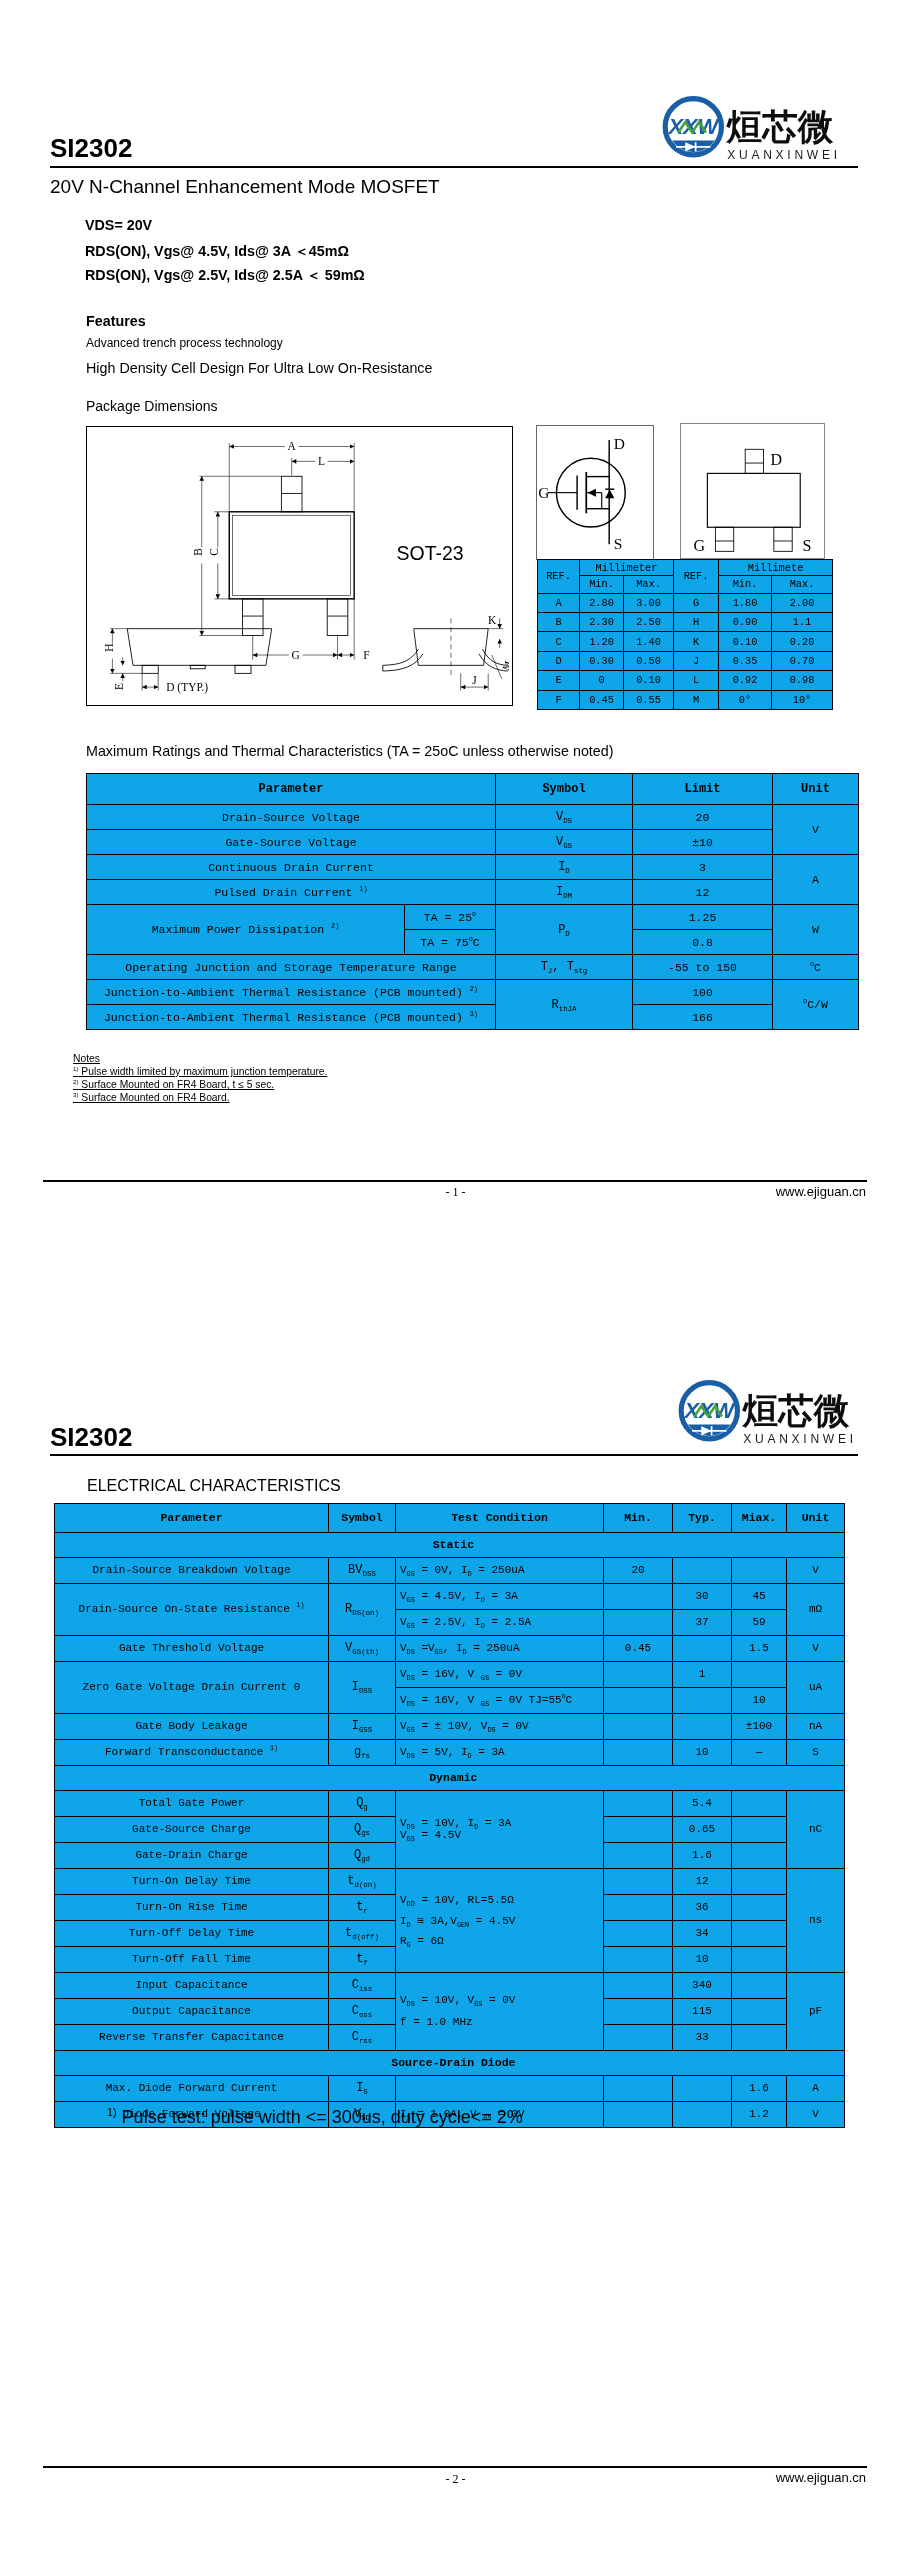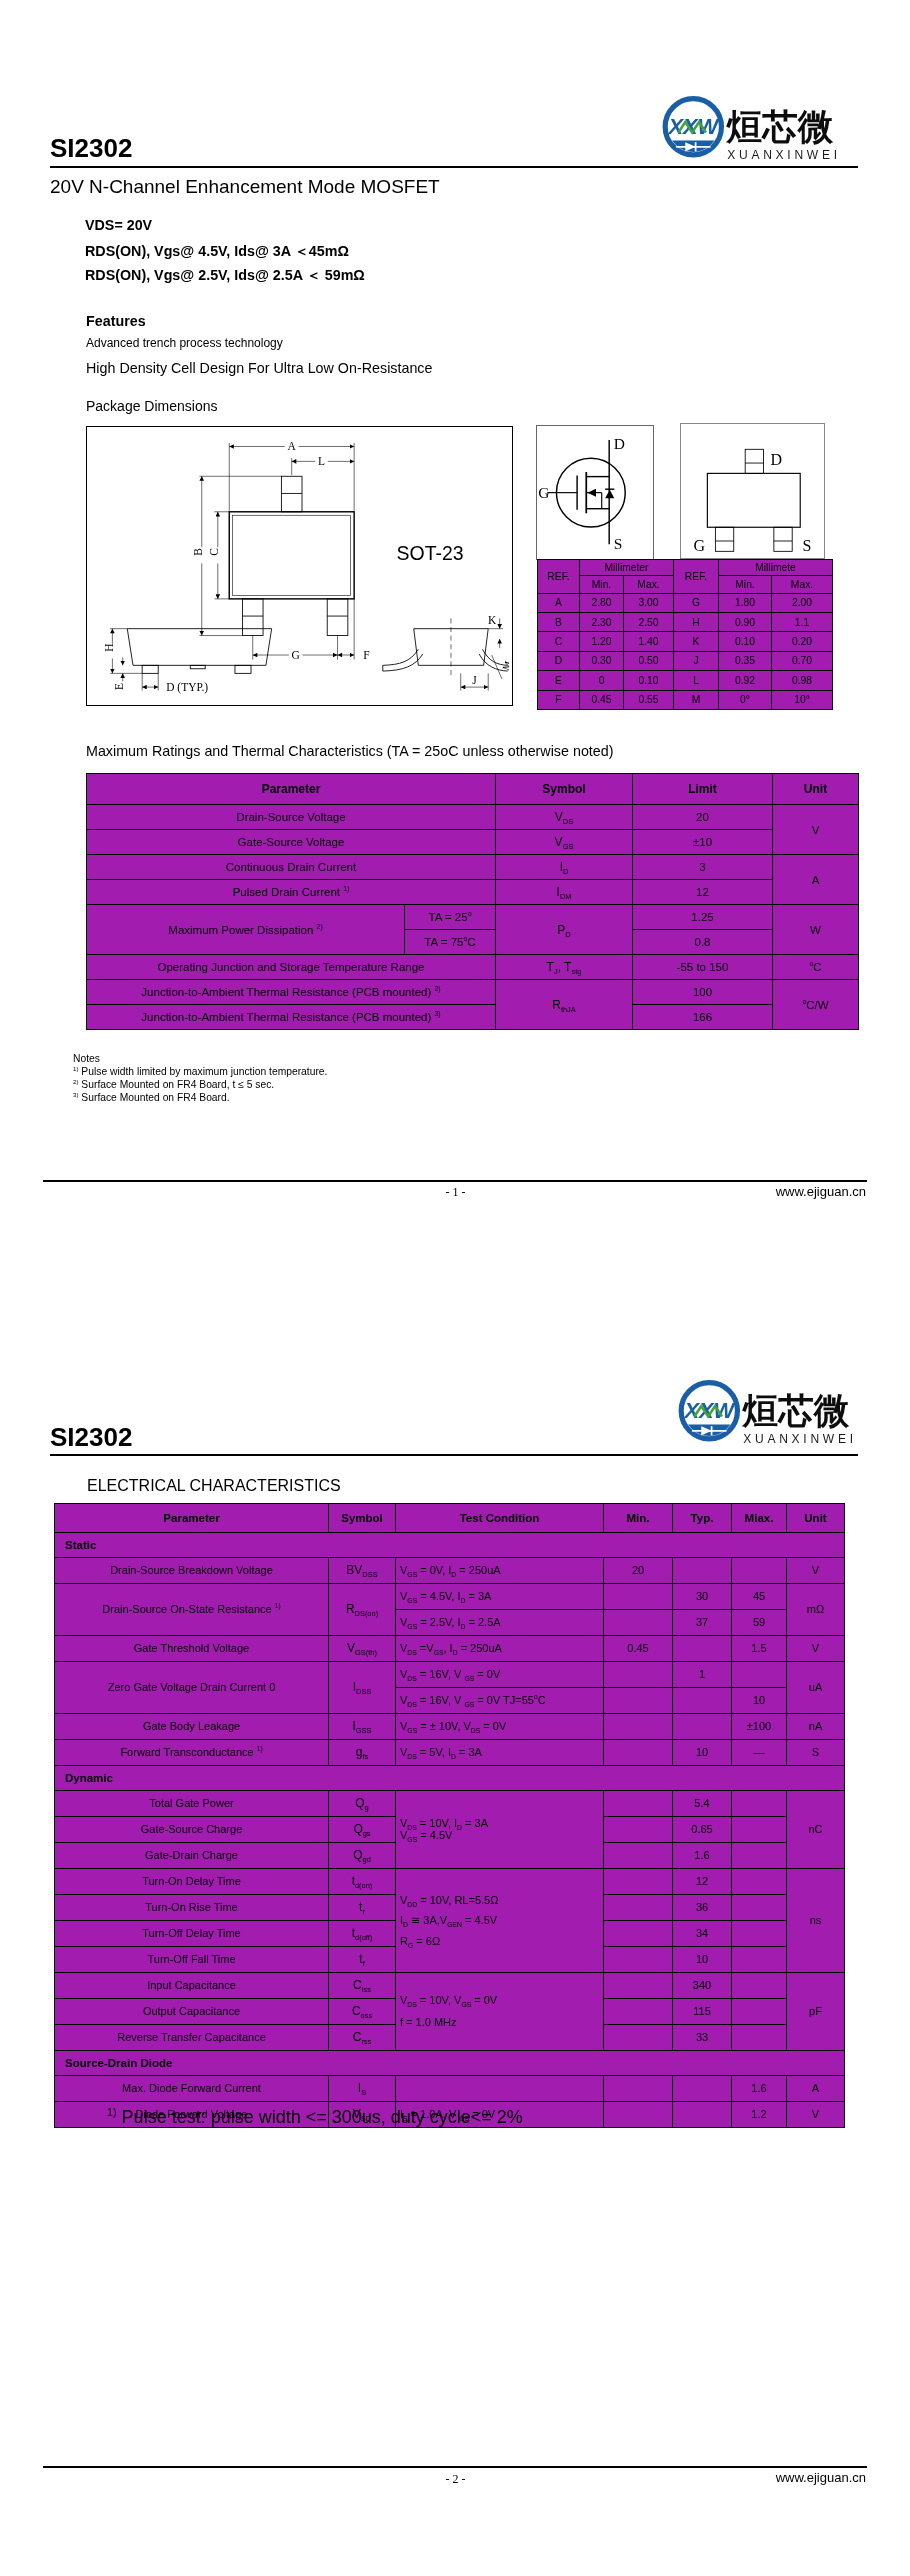--- a/index.html
+++ b/index.html
@@ -2,40 +2,40 @@
 <html style="font-size:9.2px"><head>
 <meta charset="utf-8">
 <style>
   html,body{margin:0;padding:0;background:#fff;}
   body{position:relative;width:910px;height:2576px;font-family:"Liberation Sans",sans-serif;color:#000;}
   .abs{position:absolute;}
   .b{font-weight:bold;}
   .serif{font-family:"Liberation Serif",serif;}
   .rule{position:absolute;background:#000;height:2.3px;}
   
-  table.tbl{border-collapse:collapse;table-layout:fixed;position:absolute;border:1.7px solid #000;background:#a21caf;}
+  table.tbl{border-collapse:collapse;table-layout:fixed;position:absolute;border:1.7px solid #000;background:#0ea5e9;font-family:Liberation Mono, monospace;}
   table.tbl td{border:0.9px solid #000;overflow:hidden;white-space:nowrap;padding:0 2.3px;vertical-align:middle;text-align:center;}
   td.pl{text-align:left;padding-left:5.2px;}
   td.hb{border-bottom-width:1.7px;}
   td.mb{border-bottom-width:1.4px;}
   td.gb{border-bottom:1.1px solid #999;}
   .ratings td{font-size:11.5px;height:24px;}
   .ratings tr.hd td{height:30px;font-weight:bold;font-size:12px;}
   .elec td{font-size:11px;height:25px;}
   .elec tr.hd td{height:27.5px;font-weight:bold;font-size:11.5px;}
   .elec td.cond{text-align:left;padding-left:4px;}
-  .elec tr.sec td{height:24px;font-weight:bold;text-align:left;padding-left:10px;border-top:1.7px solid #000;border-bottom:1.7px solid #000;font-size:11.5px;}
+  .elec tr.sec td{height:24px;font-weight:bold;text-align:center;padding-left:10px;border-top:1.7px solid #000;border-bottom:1.7px solid #000;font-size:11.5px;}
   .ref{font-size:10.3px;}
   .ref td{height:18.4px;font-size:10.3px;}
   .ref tr.h1 td{height:15px;}
   .ref tr.h2 td{height:16.6px;}
   td.sym{font-size:12px;}
   sub{font-size:62%;line-height:0;}
   sup{font-size:60%;line-height:0;vertical-align:super;}
-  .notes{font-size:10.3px;line-height:13px;}
+  .notes{font-size:10.3px;line-height:13px;text-decoration:underline;}
   svg{display:block;}
   svg text{font-family:"Liberation Serif",serif;}
   svg .sans{font-family:"Liberation Sans",sans-serif;}
 </style>
 </head>
 <body>
 
 <div class="abs" style="left:660px;top:91px;">
   <svg width="201" height="76" viewBox="0 0 350 132">
     <circle cx="58" cy="62" r="49" fill="#fff" stroke="#1a5fa6" stroke-width="9"></circle>

